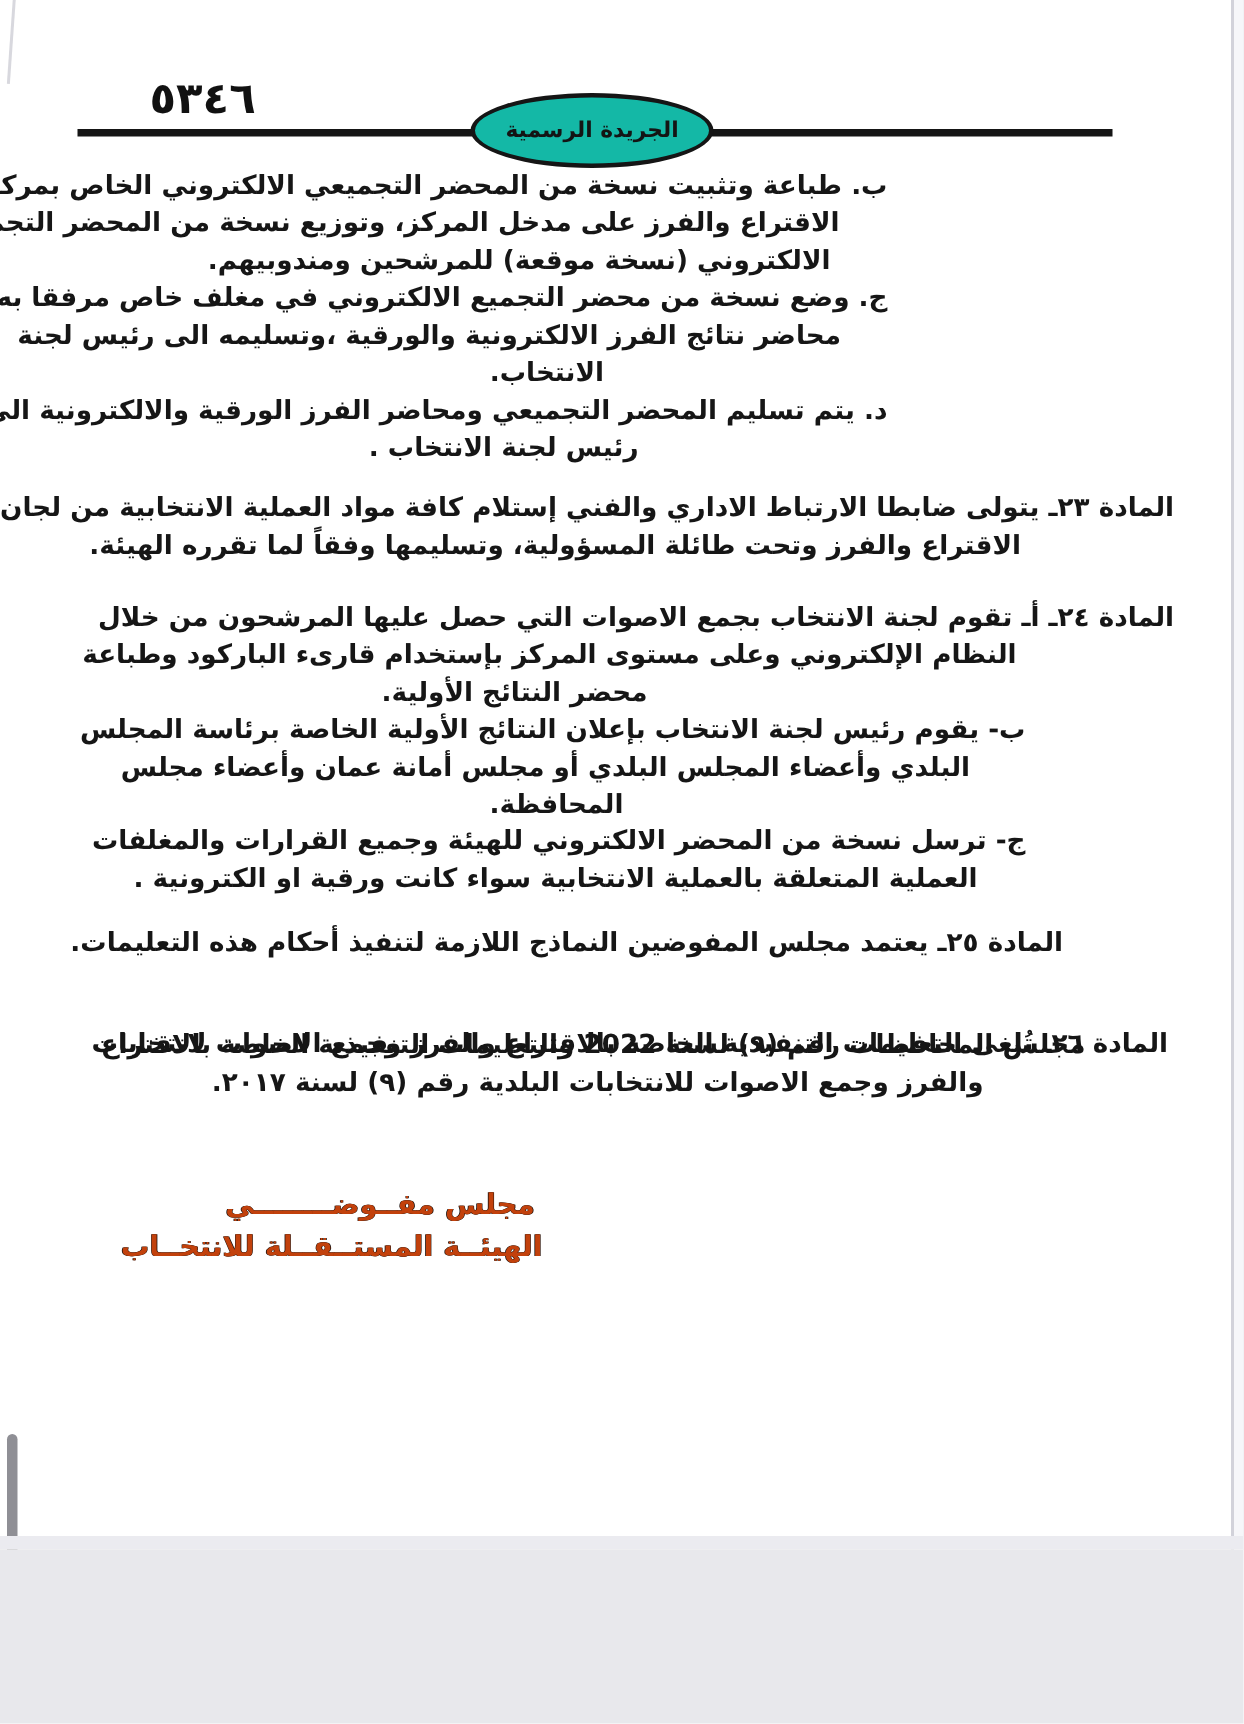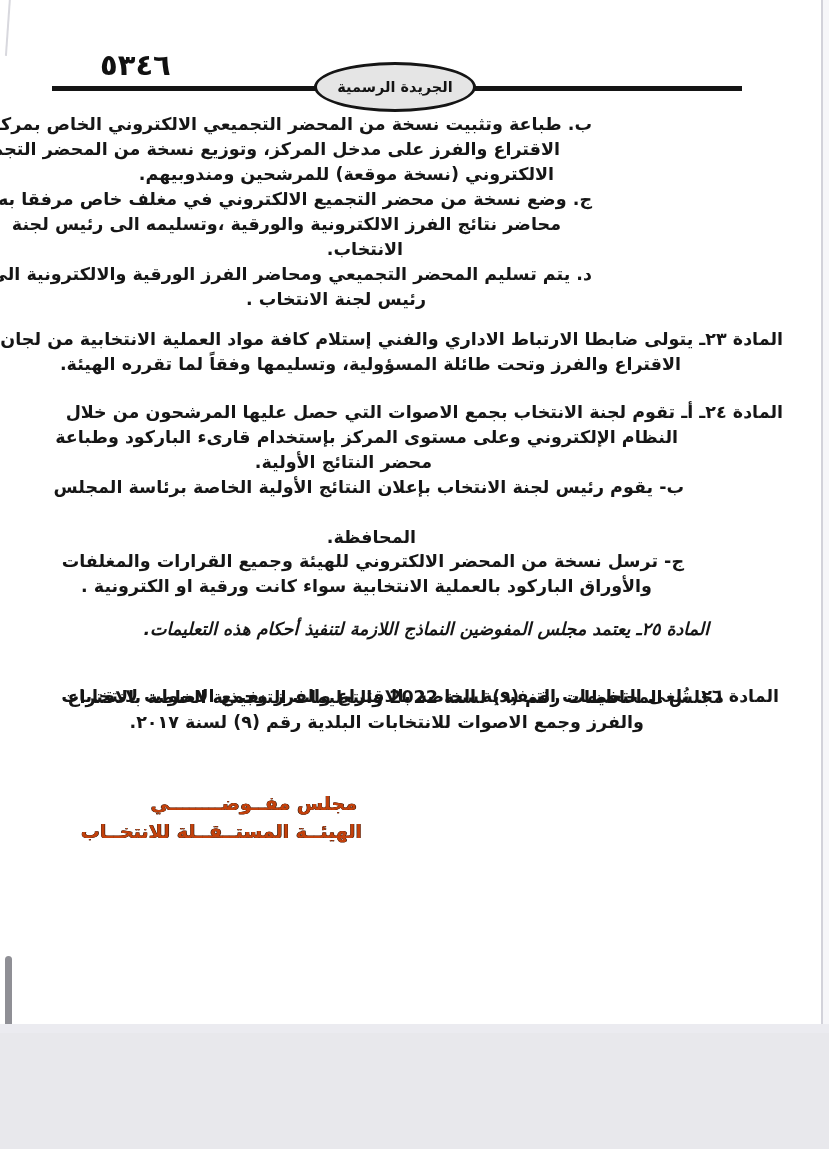--- a/index.html
+++ b/index.html
@@ -20,21 +20,21 @@
   .edge-bottom{position:absolute;left:0;bottom:0;width:829px;height:9px;background:#ebebf0;}
   
   .page-number{
     position:absolute;top:48px;left:100px;
     font-size:29px;font-weight:bold;letter-spacing:2px;
     color:#111;
   }
   .header-rule{position:absolute;top:86px;left:52px;width:690px;height:5px;background:#151515;}
   .gazette-oval{
     position:absolute;top:62px;left:314px;width:156px;height:44px;
-    border:3.5px solid #151515;border-radius:50%;background:#e5e5e5;
+    border:3.5px solid #151515;border-radius:50%;background:#14b8a6;
     display:flex;align-items:center;justify-content:center;
   }
   .gazette-oval span{font-size:14.5px;font-weight:bold;white-space:nowrap;}
   
   .ln{
     position:absolute;
     white-space:nowrap;
     font-size:17.5px;
     font-weight:700;
     line-height:24px;
@@ -76,27 +76,28 @@
   <div class="ln" style="top:287px;right:403px;">رئيس لجنة الانتخاب .</div>
 
   <div class="ln" style="top:327px;right:46px;">المادة ٢٣ـ يتولى ضابطا الارتباط الاداري والفني إستلام كافة مواد العملية الانتخابية من لجان</div>
   <div class="ln" style="top:352px;right:148px;">الاقتراع والفرز وتحت طائلة المسؤولية، وتسليمها وفقاً لما تقرره الهيئة.</div>
 
   <div class="ln" style="top:400px;right:46px;">المادة ٢٤ـ أـ تقوم لجنة الانتخاب بجمع الاصوات التي حصل عليها المرشحون من خلال</div>
   <div class="ln" style="top:425px;right:151px;">النظام الإلكتروني وعلى مستوى المركز بإستخدام قارىء الباركود وطباعة</div>
   <div class="ln" style="top:450px;right:397px;">محضر النتائج الأولية.</div>
 
   <div class="ln" style="top:475px;right:145px;">ب- يقوم رئيس لجنة الانتخاب بإعلان النتائج الأولية الخاصة برئاسة المجلس</div>
+  <div class="ln" style="top:500px;right:182px;">البلدي وأعضاء المجلس البلدي أو مجلس أمانة عمان وأعضاء مجلس</div>
   <div class="ln" style="top:525px;right:413px;">المحافظة.</div>
 
   <div class="ln" style="top:549px;right:145px;">ج- ترسل نسخة من المحضر الالكتروني للهيئة وجميع القرارات والمغلفات</div>
-  <div class="ln" style="top:574px;right:177px;">والأوراق الباركود بالعملية الانتخابية سواء كانت ورقية او الكترونية .</div>
+  <div class="ln" style="top:574px;right:177px;">العملية المتعلقة بالعملية الانتخابية سواء كانت ورقية او الكترونية .</div>
 
-  <div class="ln" style="top:617px;right:120px;font-style:italic;">المادة ٢٥ـ يعتمد مجلس المفوضين النماذج اللازمة لتنفيذ أحكام هذه التعليمات.</div>
+  <div class="ln" style="top:617px;right:120px;">المادة ٢٥ـ يعتمد مجلس المفوضين النماذج اللازمة لتنفيذ أحكام هذه التعليمات.</div>
 
   <div class="ln" style="top:660px;right:50px;margin-top:24px;">المادة ٢٦ـ تُلغى التعليمات التنفيذية الخاصة بالاقتراع والفرز وجمع الاصوات لانتخابات</div>
   <div class="ln" style="top:685px;right:105px;">مجلس المحافظات رقم (٩) لسنة 2022 والتعليمات التنفيذية الخاصة بالاقتراع</div>
-  <div class="ln" style="top:710px;right:185px;text-align:center;">والفرز وجمع الاصوات للانتخابات البلدية رقم (٩) لسنة ٢٠١٧.</div>
+  <div class="ln" style="top:710px;right:173px;text-align:center;">والفرز وجمع الاصوات للانتخابات البلدية رقم (٩) لسنة ٢٠١٧.</div>
 
   <div class="ln sig" style="top:791px;right:472px;">مجلس مفــوضــــــــي</div>
   <div class="ln sig" style="top:819px;right:467px;">الهيئــة المستــقــلة للانتخــاب</div>
 
 </div>
 
 </body></html>

